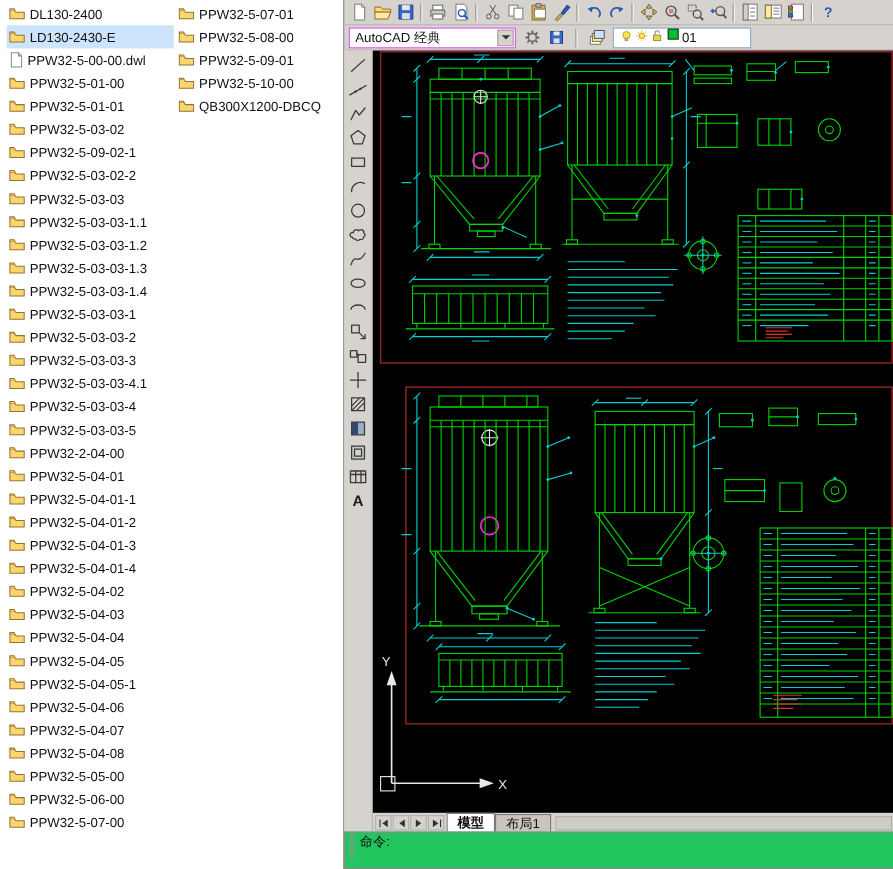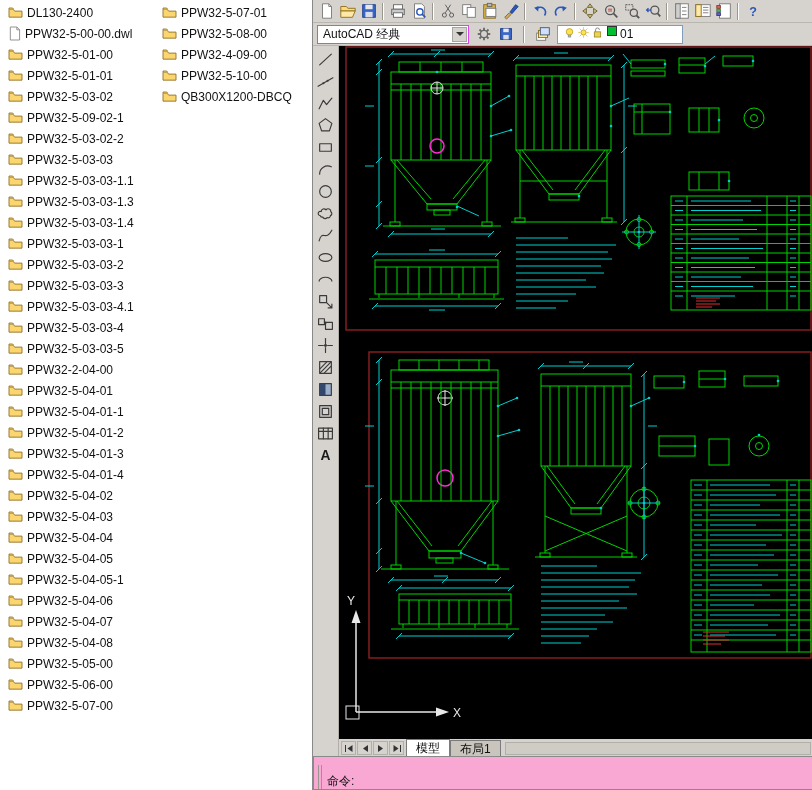--- a/index.html
+++ b/index.html
@@ -35,43 +35,50 @@
   .palette{position:absolute;left:0;top:46px;width:26px;height:710px;background:var(--toolbar-bg,#d6d3ce);display:flex;flex-direction:column;align-items:center;padding-top:3px;border-right:1px solid #b2afa8}
   .ptool{width:22px;height:21px;display:flex;align-items:center;justify-content:center;margin-bottom:1px;border:1px solid transparent}
 
   .canvas{position:absolute;left:26px;top:46px;width:474px;height:693px;background:var(--canvas-bg,#000);overflow:hidden}
 
   .tabbar{position:absolute;left:26px;top:739px;width:474px;height:17px;background:var(--toolbar-bg,#d6d3ce);display:flex;align-items:flex-end;font-size:12px}
   .tabnav{display:flex;align-items:center;height:16px;padding:0 2px;gap:1px}
   .navbtn{width:15px;height:14px;display:flex;align-items:center;justify-content:center;background:#d6d3ce;border:1px solid #b2afa8}
   .tabs{display:flex;align-items:flex-end;height:17px}
   .tab{padding:1px 9px 1px 9px;border:1px solid #7b7b7b;border-bottom:none;background:#c9c5bd;height:16px;line-height:14px}
-  .tab.active{background:#fff;height:17px;font-weight:normal}
+  .tab.active{background:#fff;height:17px;font-weight:bold}
   .tabfill{flex:1;height:13px;margin:0 2px 1px 4px;background:#cfccc5;border:1px solid #b2afa8}
 
-  .cmdline{position:absolute;left:0;top:756px;width:500px;height:34px;background:#f9a8d4;border:1px solid #8a8a8a;display:flex;align-items:flex-end;padding:0 4px}
+  .cmdline{position:absolute;left:0;top:756px;width:500px;height:34px;background:#22c55e;border:1px solid #8a8a8a;display:flex;align-items:flex-start;padding:0 4px}
   .grip{width:4px;height:24px;border-left:1px solid #9a978f;border-right:1px solid #9a978f;margin-right:5px}
   .cmdtext{line-height:16px}
 
   svg text{font-family:"Liberation Sans","DejaVu Sans",sans-serif}
 </style>
 </head>
 <body>
 
 <div id="screen">
 
   <div class="file-panel">
     <div class="file-col file-col1" id="file-col-1">
         <div class="file-item">
           <svg width="15" height="13" viewBox="0 0 16 14">
             <path d="M1 3.5h4.5L7 5.5h8V12H1z" fill="#fbd66f" stroke="#93742c"></path>
             <path d="M1 3.5V2.2h4l1 1.3" fill="#fbd66f" stroke="#93742c"></path>
           </svg>
           <span class="label">DL130-2400</span>
         </div>
+        <div class="file-item selected">
+          <svg width="15" height="13" viewBox="0 0 16 14">
+            <path d="M1 3.5h4.5L7 5.5h8V12H1z" fill="#fbd66f" stroke="#93742c"></path>
+            <path d="M1 3.5V2.2h4l1 1.3" fill="#fbd66f" stroke="#93742c"></path>
+          </svg>
+          <span class="label">LD130-2430-E</span>
+        </div>
         <div class="file-item">
           <svg width="13" height="15" viewBox="0 0 14 16">
             <path d="M2.5 1h7l3 3v11h-10z" fill="#fff" stroke="#8a8a8a"></path>
             <path d="M9.5 1v3h3" fill="none" stroke="#8a8a8a"></path>
           </svg>
           <span class="label">PPW32-5-00-00.dwl</span>
         </div>
         <div class="file-item">
           <svg width="15" height="13" viewBox="0 0 16 14">
             <path d="M1 3.5h4.5L7 5.5h8V12H1z" fill="#fbd66f" stroke="#93742c"></path>
@@ -119,20 +126,27 @@
             <path d="M1 3.5h4.5L7 5.5h8V12H1z" fill="#fbd66f" stroke="#93742c"></path>
             <path d="M1 3.5V2.2h4l1 1.3" fill="#fbd66f" stroke="#93742c"></path>
           </svg>
           <span class="label">PPW32-5-03-03-1.1</span>
         </div>
         <div class="file-item">
           <svg width="15" height="13" viewBox="0 0 16 14">
             <path d="M1 3.5h4.5L7 5.5h8V12H1z" fill="#fbd66f" stroke="#93742c"></path>
             <path d="M1 3.5V2.2h4l1 1.3" fill="#fbd66f" stroke="#93742c"></path>
           </svg>
+          <span class="label">PPW32-5-03-03-1.2</span>
+        </div>
+        <div class="file-item">
+          <svg width="15" height="13" viewBox="0 0 16 14">
+            <path d="M1 3.5h4.5L7 5.5h8V12H1z" fill="#fbd66f" stroke="#93742c"></path>
+            <path d="M1 3.5V2.2h4l1 1.3" fill="#fbd66f" stroke="#93742c"></path>
+          </svg>
           <span class="label">PPW32-5-03-03-1.3</span>
         </div>
         <div class="file-item">
           <svg width="15" height="13" viewBox="0 0 16 14">
             <path d="M1 3.5h4.5L7 5.5h8V12H1z" fill="#fbd66f" stroke="#93742c"></path>
             <path d="M1 3.5V2.2h4l1 1.3" fill="#fbd66f" stroke="#93742c"></path>
           </svg>
           <span class="label">PPW32-5-03-03-1.4</span>
         </div>
         <div class="file-item">
@@ -310,21 +324,21 @@
             <path d="M1 3.5h4.5L7 5.5h8V12H1z" fill="#fbd66f" stroke="#93742c"></path>
             <path d="M1 3.5V2.2h4l1 1.3" fill="#fbd66f" stroke="#93742c"></path>
           </svg>
           <span class="label">PPW32-5-08-00</span>
         </div>
         <div class="file-item">
           <svg width="15" height="13" viewBox="0 0 16 14">
             <path d="M1 3.5h4.5L7 5.5h8V12H1z" fill="#fbd66f" stroke="#93742c"></path>
             <path d="M1 3.5V2.2h4l1 1.3" fill="#fbd66f" stroke="#93742c"></path>
           </svg>
-          <span class="label">PPW32-4-09-00</span>
+          <span class="label">PPW32-5-09-01</span>
         </div>
         <div class="file-item">
           <svg width="15" height="13" viewBox="0 0 16 14">
             <path d="M1 3.5h4.5L7 5.5h8V12H1z" fill="#fbd66f" stroke="#93742c"></path>
             <path d="M1 3.5V2.2h4l1 1.3" fill="#fbd66f" stroke="#93742c"></path>
           </svg>
           <span class="label">PPW32-5-10-00</span>
         </div>
         <div class="file-item">
           <svg width="15" height="13" viewBox="0 0 16 14">

